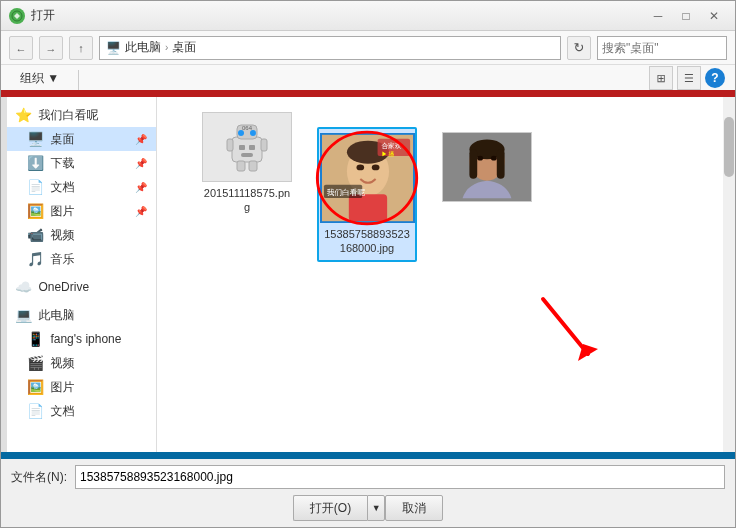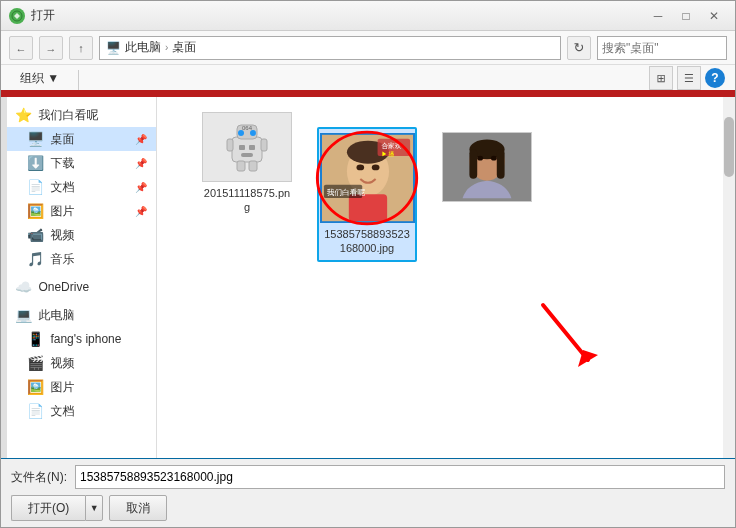--- a/index.html
+++ b/index.html
@@ -314,21 +314,21 @@
       background: #bbb;
       border-radius: 5px;
       position: absolute;
       top: 20px;
       left: 1px;
     }
 
     
     .bottom-bar {
       background: #f0f0f0;
-      border-top: 1px solid #0369a1;
+      border-top: 7px solid #0369a1;
       padding: 6px 10px;
       display: flex;
       flex-direction: column;
       gap: 6px;
       flex-shrink: 0;
     }
     .filename-row {
       display: flex;
       align-items: center;
       gap: 8px;
@@ -349,22 +349,22 @@
     .filetype-select {
       width: 120px;
       height: 24px;
       border: 1px solid #aaa;
       background: white;
       font-size: 12px;
       padding: 0 4px;
     }
     .action-row {
       display: flex;
-      justify-content: flex-start;
-      gap: 6px;
+      justify-content: center;
+      gap: 0;
     }
     .open-btn-group {
       display: flex;
     }
     .open-btn {
       height: 26px;
       padding: 0 16px;
       background: linear-gradient(to bottom, #f8f8f8, #e0e0e0);
       border: 1px solid #aaa;
       cursor: pointer;

